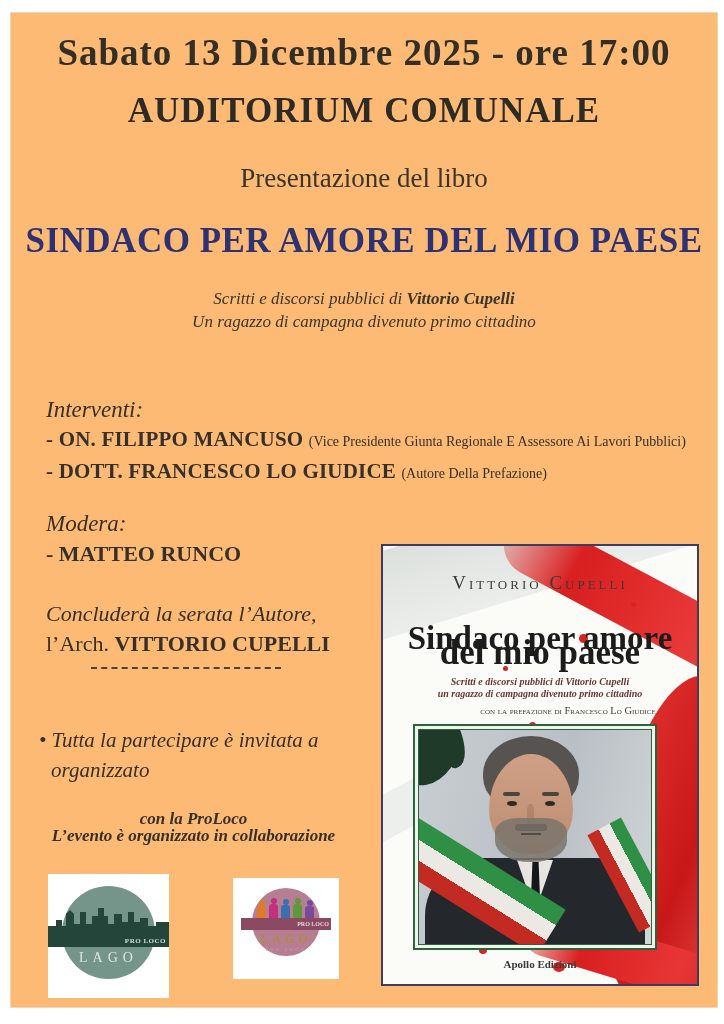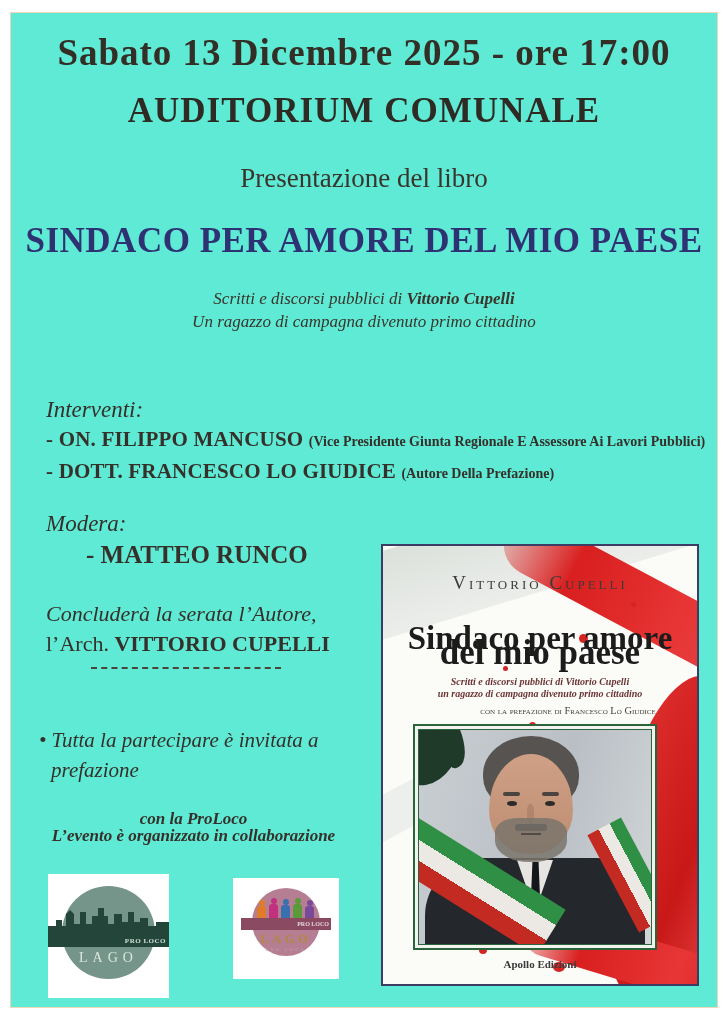--- a/index.html
+++ b/index.html
@@ -2,41 +2,41 @@
 <html><head>
 <meta charset="utf-8">
 <style>
   html,body{margin:0;padding:0;}
   body{
     width:724px;height:1024px;position:relative;background:#ffffff;
     font-family:"Liberation Serif", serif;overflow:hidden;
   }
   .poster{
     position:absolute;left:10px;top:12px;width:708px;height:996px;
-    background:#5eead4;border:1px solid #eed6b8;box-sizing:border-box;
+    background:#fdba74;border:1px solid #eed6b8;box-sizing:border-box;
   }
   .abs{position:absolute;}
   .c{position:absolute;left:0;width:100%;text-align:center;}
   
   .date{top:18px;font-size:37px;font-weight:bold;color:#332e26;letter-spacing:1px;}
   .venue{top:78px;font-size:35px;font-weight:bold;color:#2e2a24;letter-spacing:1px;}
   .presentazione{top:150px;font-size:27px;color:#3a352c;}
   .main-title{top:208px;font-size:35px;font-weight:bold;color:#2e3272;letter-spacing:.5px;}
   .sub1{top:276px;font-size:17px;font-style:italic;color:#3a352c;}
   .sub1 b{font-weight:bold;}
   .sub2{top:299px;font-size:17px;font-style:italic;color:#3a352c;}
   
   .lc{position:absolute;left:35px;color:#35302a;white-space:nowrap;}
   .interventi-h{top:384px;font-size:23px;font-style:italic;font-weight:500;}
   .speaker{font-size:21px;font-weight:600;letter-spacing:.2px;}
-  .speaker .role{font-size:14px;font-weight:700;letter-spacing:0;}
+  .speaker .role{font-size:14px;font-weight:400;letter-spacing:0;}
   .sp1{top:414px;}
   .sp2{top:446px;}
   .modera-h{top:498px;font-size:23px;font-style:italic;font-weight:500;}
-  .matteo{top:528px;font-size:25px;font-weight:bold;margin-left:40px;}
+  .matteo{top:528px;font-size:22px;font-weight:bold;}
   .concl1{top:588px;font-size:22px;font-style:italic;font-weight:500;}
   .concl2{top:618px;font-size:22px;}
   .concl2 .nm{font-weight:bold;}
   .dash-line{top:654px;left:80px;width:190px;border-top:2px dashed #4a4538;height:0;}
   .invite1{top:715px;left:28px;font-size:21px;font-style:italic;font-weight:500;}
   .invite2{top:745px;left:40px;font-size:21px;font-style:italic;font-weight:500;}
   .collab{left:10px;width:345px;text-align:center;font-size:17px;font-weight:bold;font-style:italic;color:#35302a;position:absolute;}
   .collab1{top:813px;}
   .collab2{top:796px;}
   
@@ -136,21 +136,21 @@
 
   <div class="lc interventi-h">Interventi:</div>
   <div class="lc speaker sp1"><span>- ON. FILIPPO MANCUSO </span><span class="role">(Vice Presidente Giunta Regionale E Assessore Ai Lavori Pubblici)</span></div>
   <div class="lc speaker sp2"><span>- DOTT. FRANCESCO LO GIUDICE </span><span class="role">(Autore Della Prefazione)</span></div>
   <div class="lc modera-h">Modera:</div>
   <div class="lc matteo">- MATTEO RUNCO</div>
   <div class="lc concl1">Concluderà la serata l’Autore,</div>
   <div class="lc concl2"><span>l’Arch. </span><span class="nm">VITTORIO CUPELLI</span></div>
   <div class="abs dash-line"></div>
   <div class="lc invite1" style="left:28px;">• Tutta la partecipare è invitata a</div>
-  <div class="lc invite2" style="left:40px;">prefazione</div>
+  <div class="lc invite2" style="left:40px;">organizzato</div>
   <div class="collab collab1">L’evento è organizzato in collaborazione</div>
   <div class="collab collab2">con la ProLoco</div>
 
   <div class="logo-box logo-green">
     <div class="lg-circle"></div>
     <svg class="lg-skyline" viewBox="0 0 121 34" preserveAspectRatio="none">
       <path fill="#24453a" d="M0 34 V24 H8 V18 H14 V24 H18 V12 L22 8 L26 12 V22 H32 V10 H38 V22 H44 V14 H50 V6 H56 V14 H60 V22 H66 V12 H74 V20 H80 V10 H86 V20 H92 V16 H100 V24 H108 V20 H121 V34 Z"></path>
     </svg>
     <div class="lg-banner">
         <span>PRO LOCO</span>

